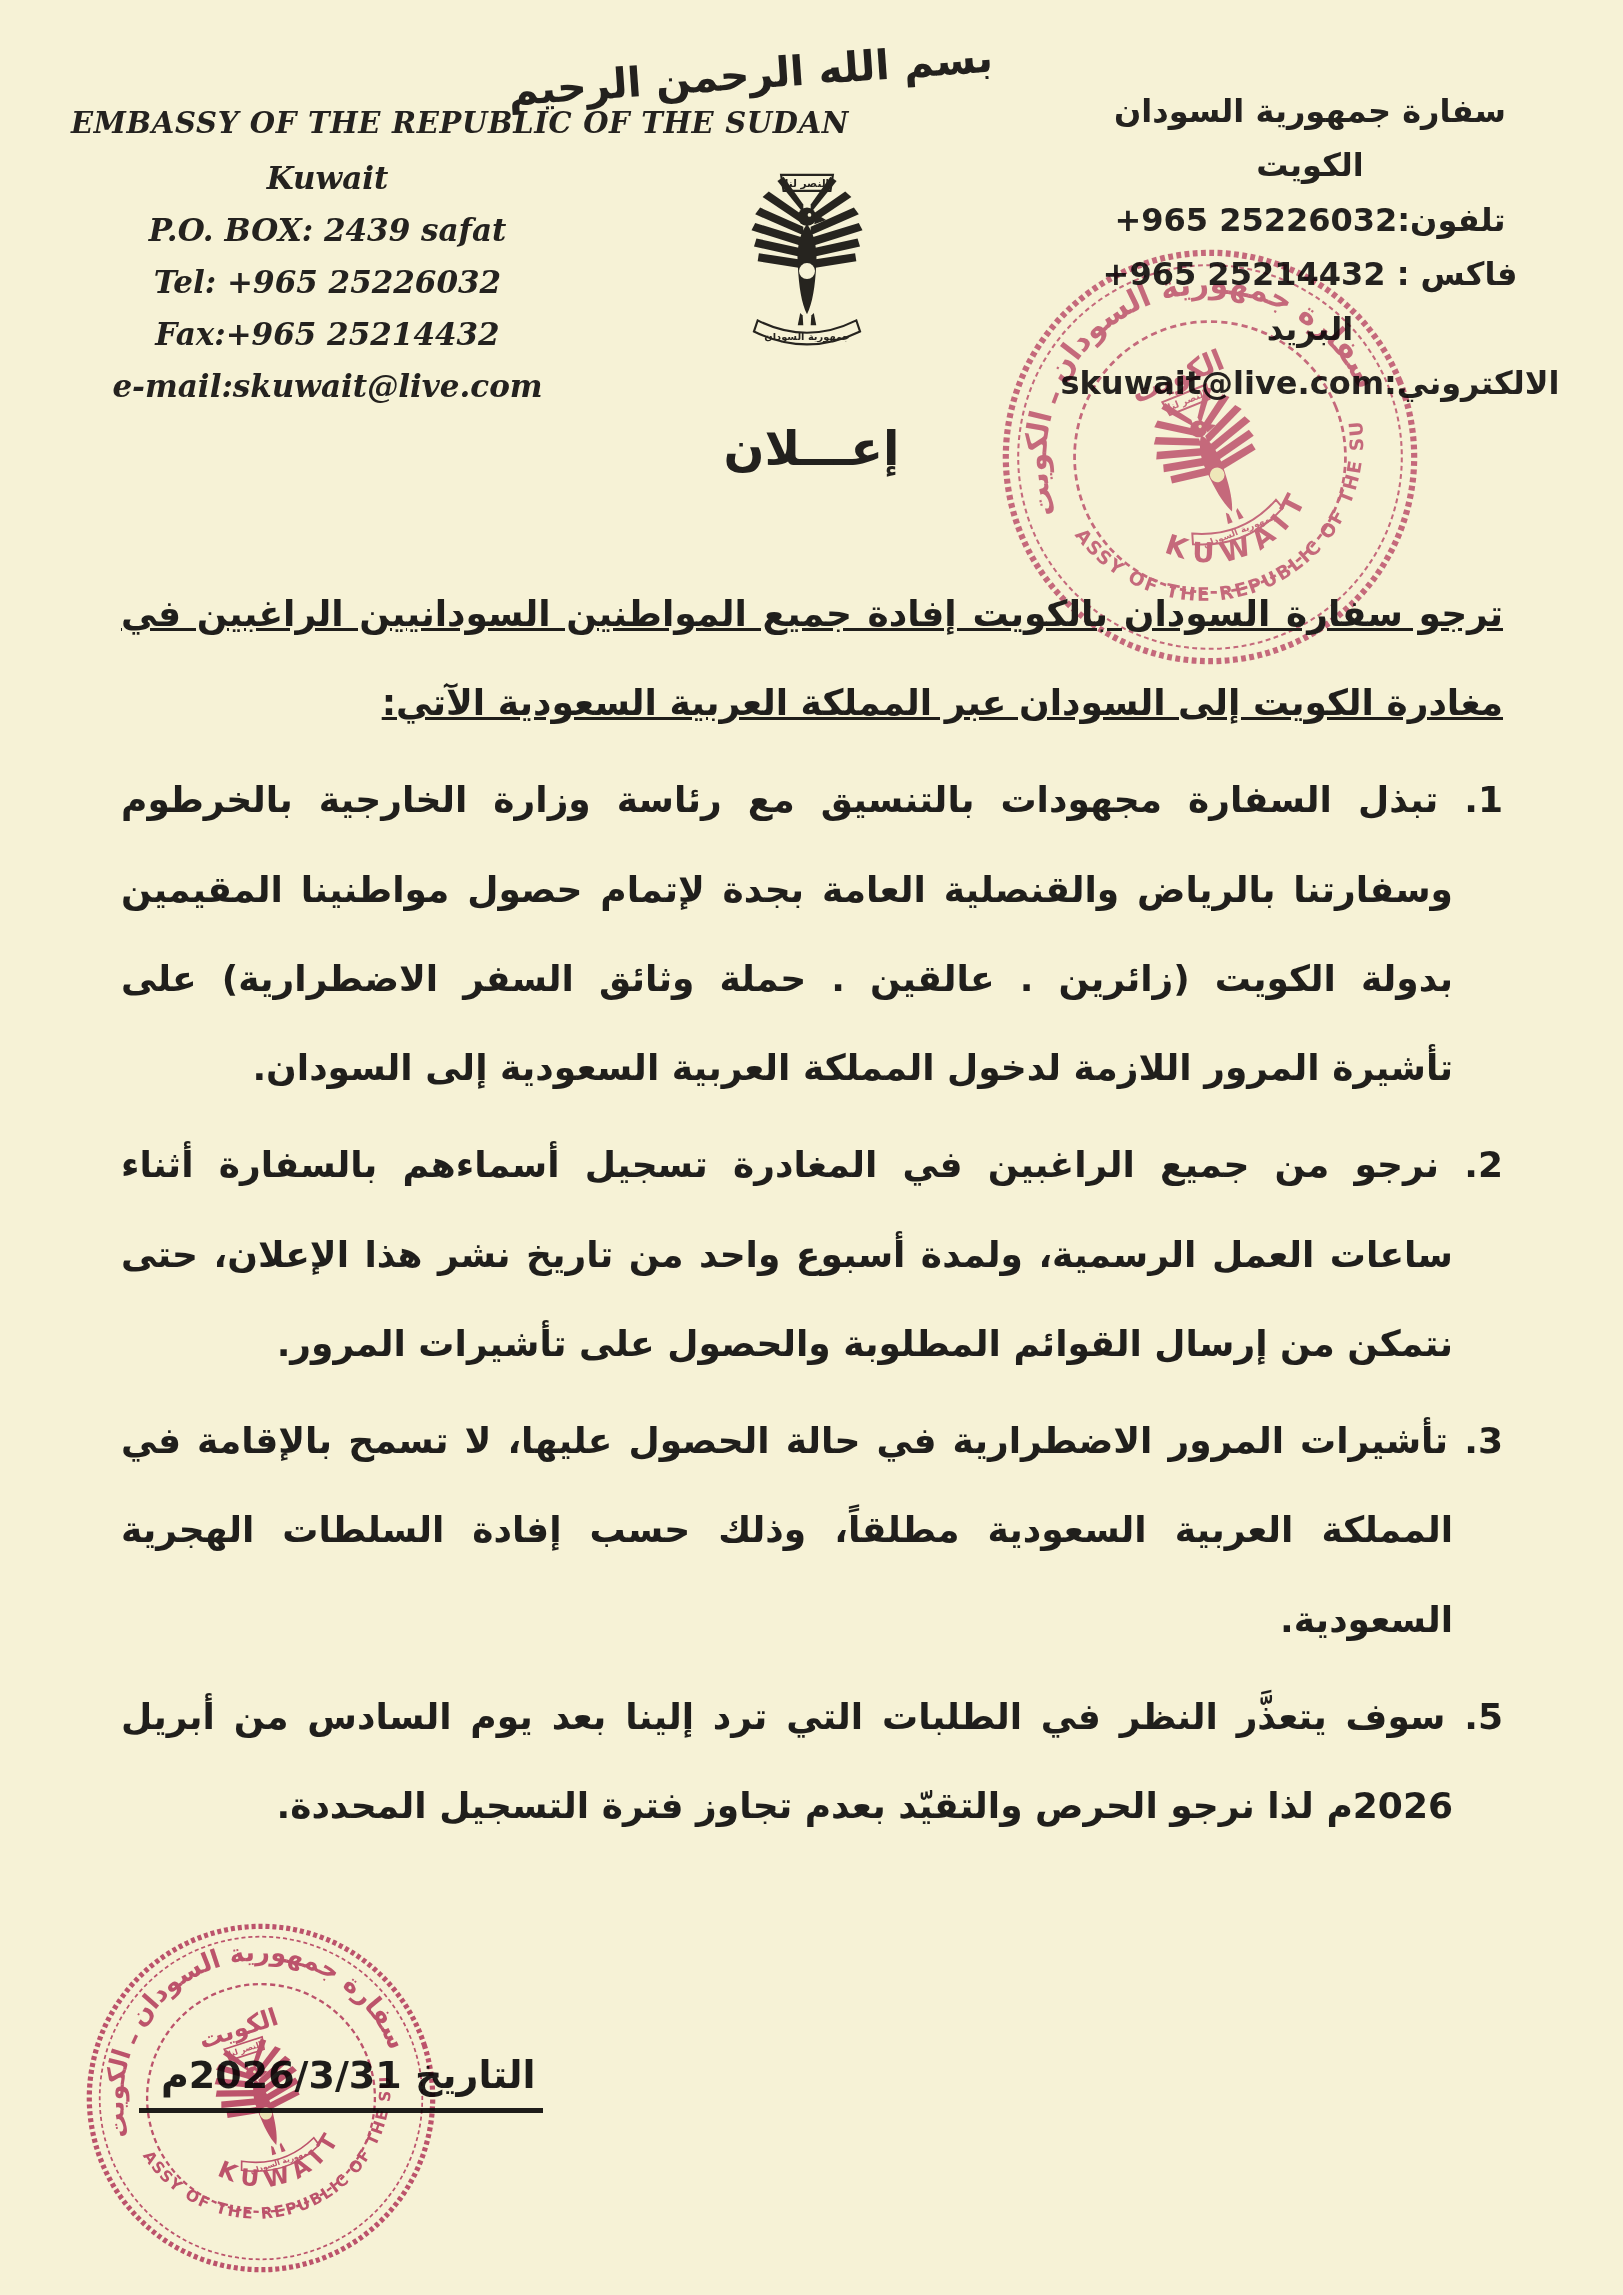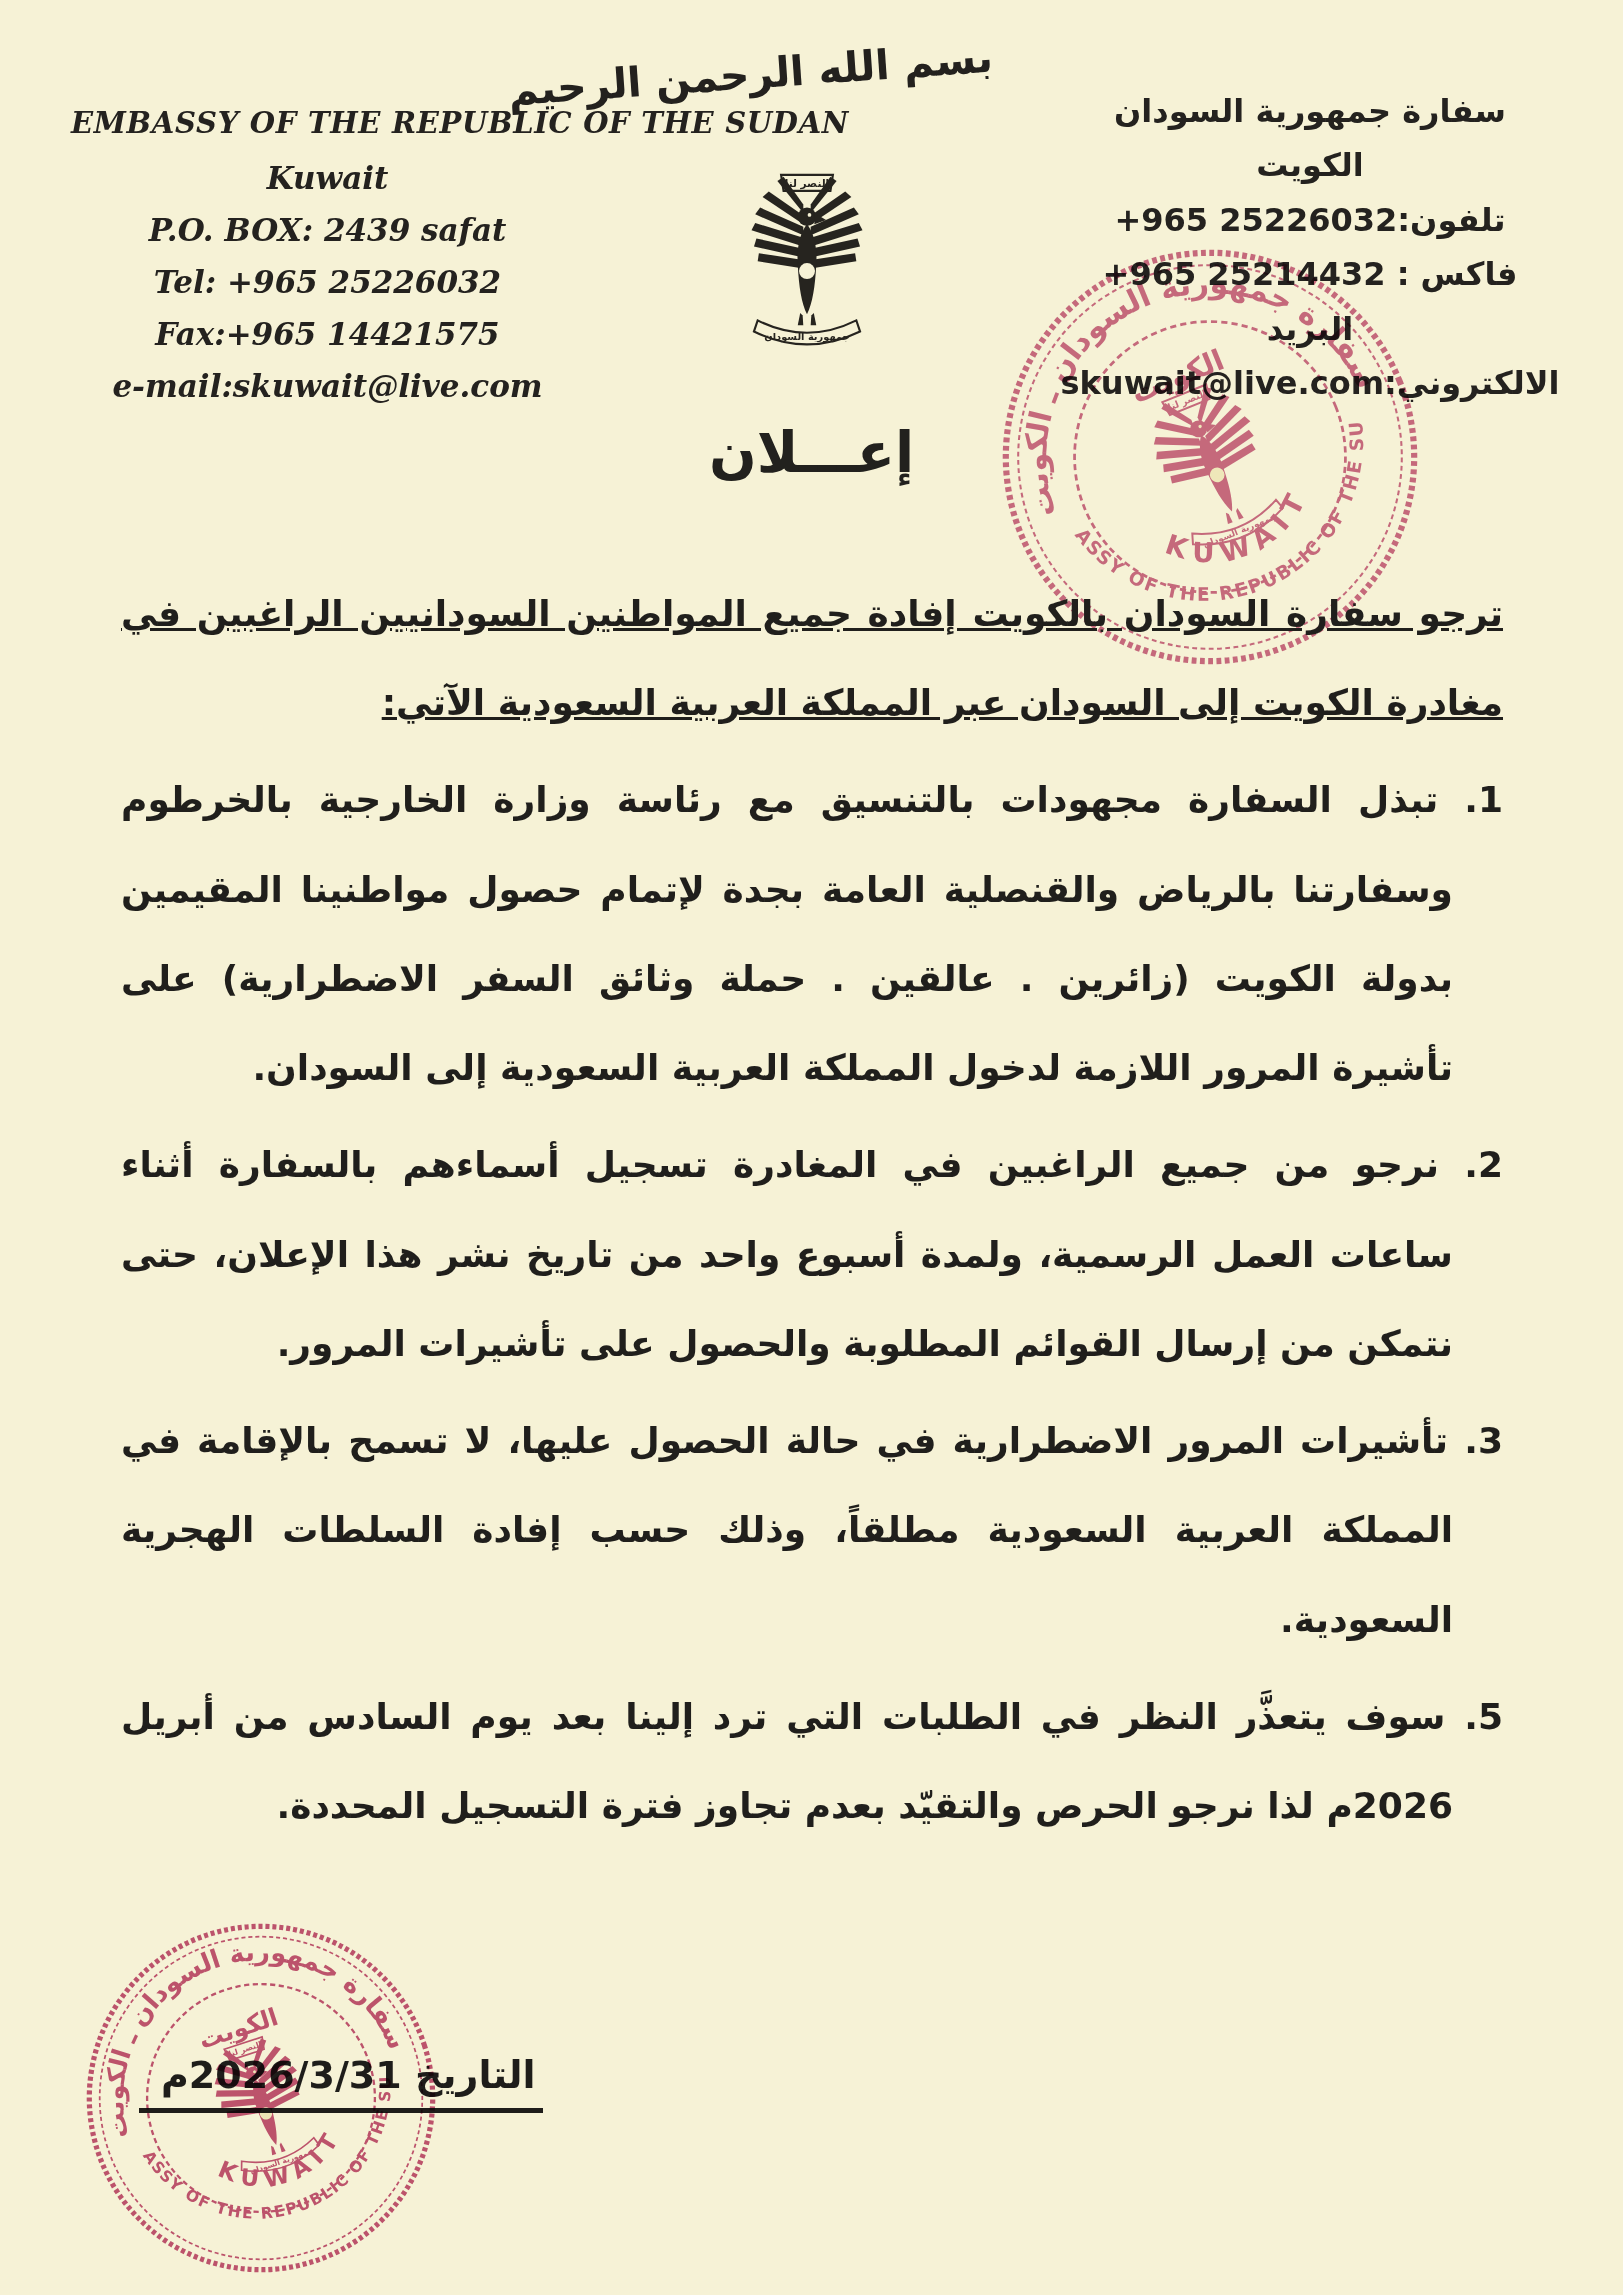--- a/index.html
+++ b/index.html
@@ -30,21 +30,21 @@
     transform:rotate(-4deg);color:#23211e;direction:rtl;white-space:nowrap;
   }
   .emblem{
     position:absolute;left:737px;top:165px;width:140px;height:185px;
     color:#26241f;
   }
   
   .title{
     position:absolute;left:0;top:420px;width:1623px;
     direction:rtl;text-align:center;
-    font-size:56px;font-weight:bold;color:#22211e;
+    font-size:48px;font-weight:bold;color:#22211e;
   }
   
   .doc-body{
     position:absolute;left:121px;top:569px;width:1382px;
     direction:rtl;text-align:justify;
     font-size:36px;font-weight:bold;color:#201f1c;
     line-height:2.48;
   }
   .intro{margin:0 0 7.9px 0;text-decoration:underline;}
   .item{margin:0 0 7.9px 0;padding-right:50px;text-indent:-50px;}
@@ -110,21 +110,21 @@
 
   <svg class="emblem" viewBox="0 0 220 300" aria-hidden="true">
     <use href="#eagle"></use>
   </svg>
 
   <div class="lh-en">
     <div class="l1">EMBASSY OF THE REPUBLIC OF THE SUDAN</div>
     <div class="ln">Kuwait</div>
     <div class="ln">P.O. BOX: 2439 safat</div>
     <div class="ln">Tel: +965 25226032</div>
-    <div class="ln">Fax:+965 14421575</div>
+    <div class="ln">Fax:+965 25214432</div>
     <div class="ln">e-mail:skuwait@live.com</div>
   </div>
 
   <div class="lh-ar">
     <div>سفارة جمهورية السودان</div>
     <div>الكويت</div>
     <div>تلفون:25226032 965+</div>
     <div>فاكس : 25214432 965+</div>
     <div>البريد الالكتروني:skuwait@live.com</div>
   </div>

